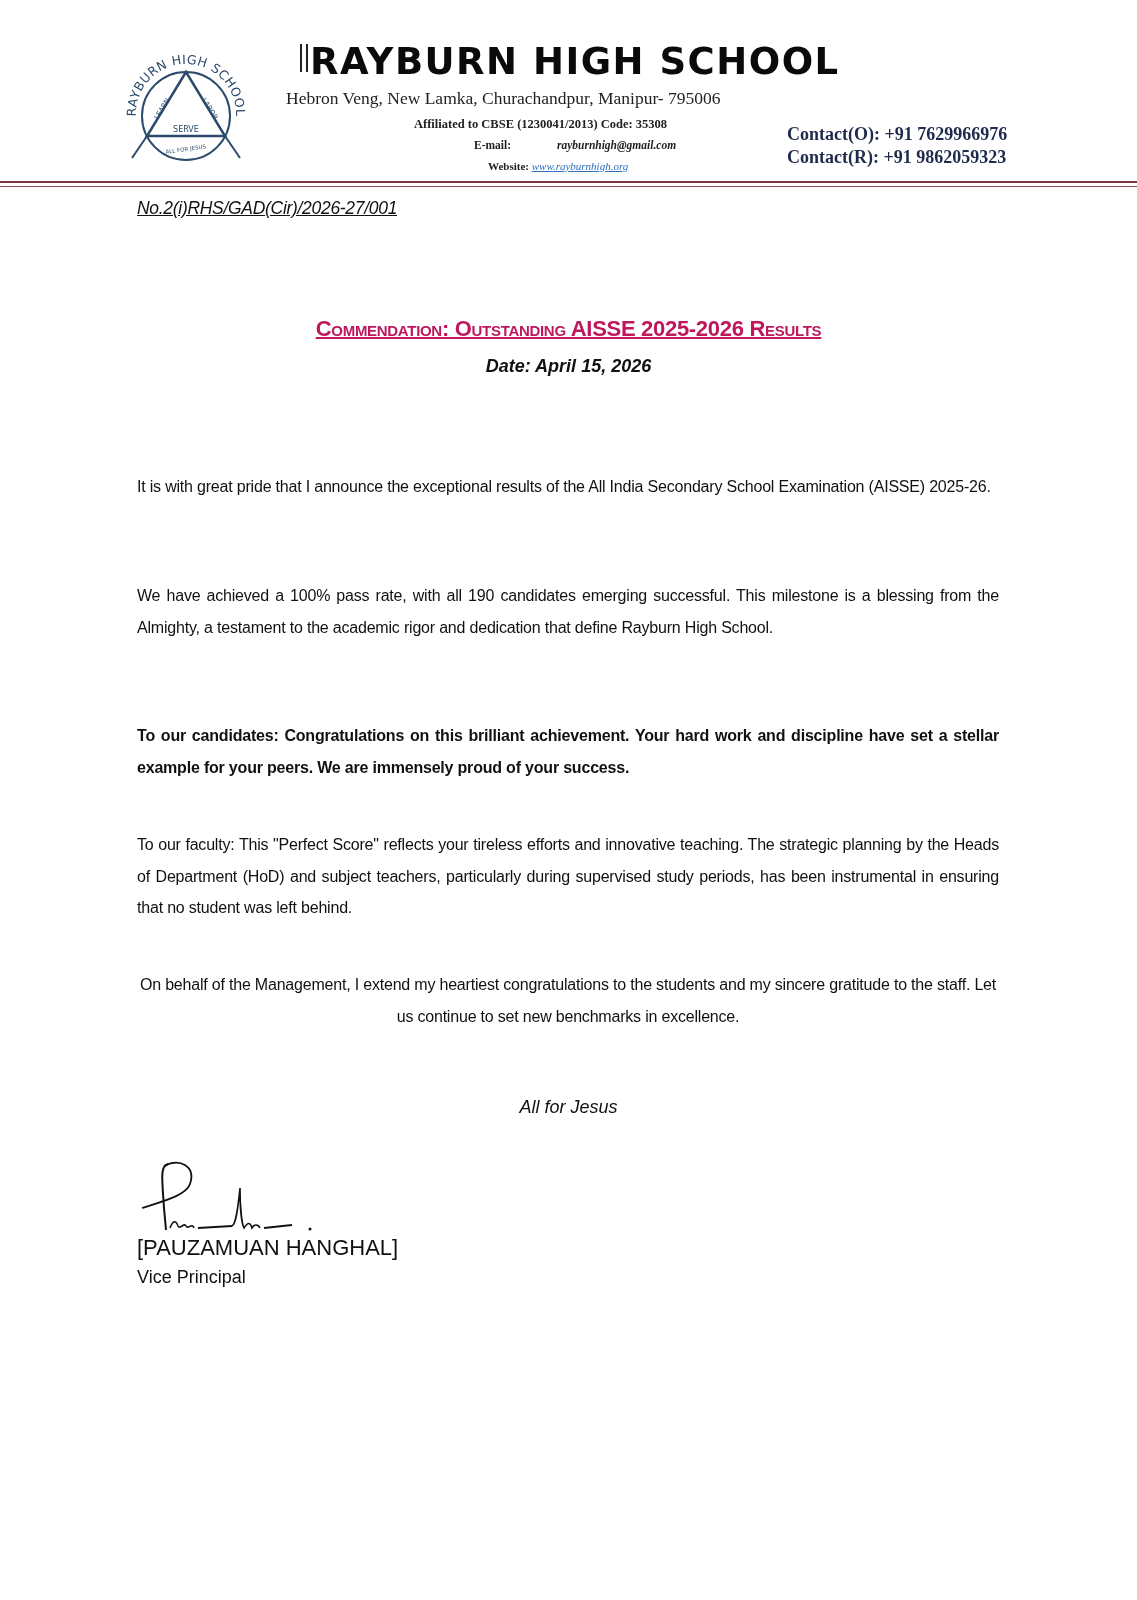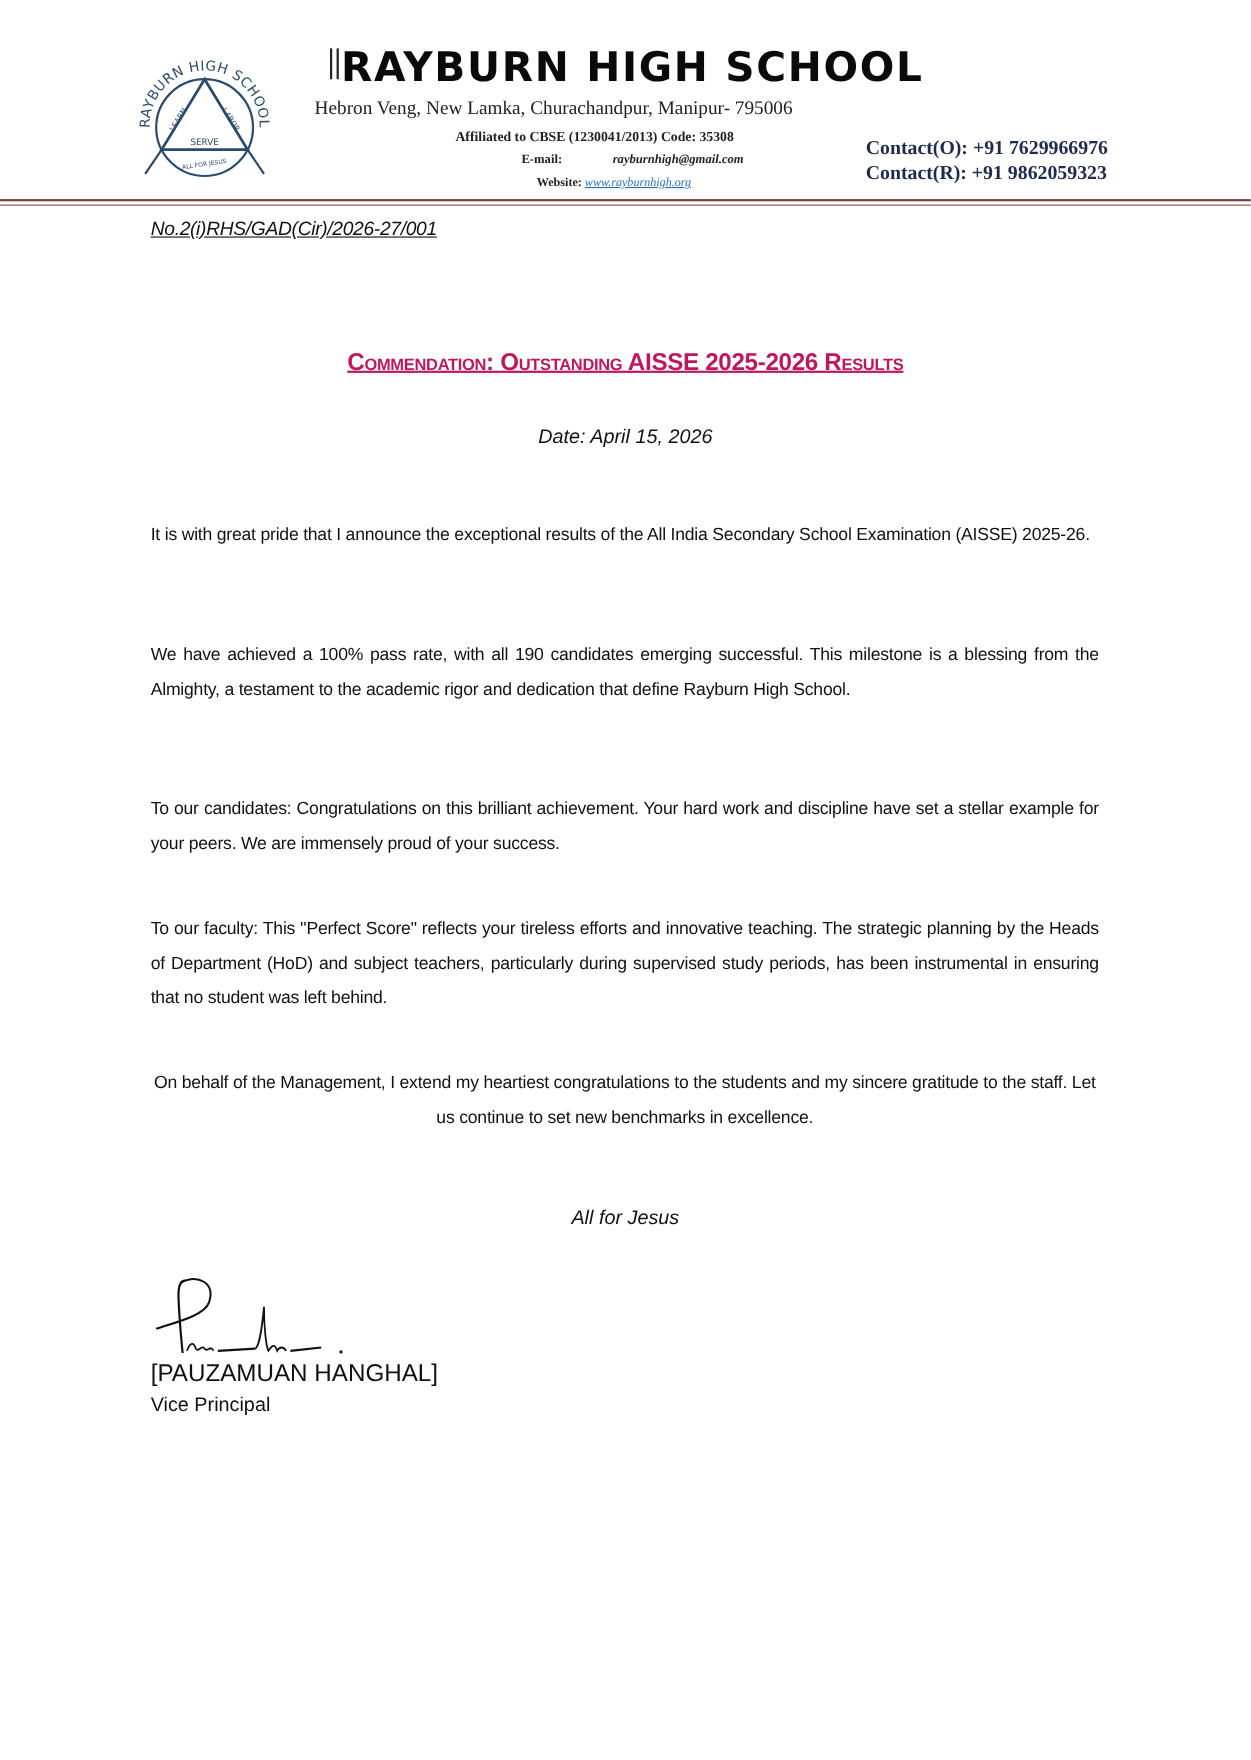--- a/index.html
+++ b/index.html
@@ -16,25 +16,25 @@
   .website a { color: #2a6ebb; font-style: italic; font-weight: normal; text-decoration: underline; }
   .contact { left: 787px; font-family: "Liberation Serif", serif; font-weight: bold; font-size: 18px; color: #1f2a4d; white-space: nowrap; }
   .contact1 { top: 124px; }
   .contact2 { top: 147px; }
   .rule { left: 0; width: 1137px; }
   .rule1 { top: 181px; height: 2px; background: #7a3c3c; }
   .rule2 { top: 186px; height: 1px; background: #8a5050; }
   .ref { left: 137px; top: 198px; font-family: "Liberation Sans", sans-serif; font-style: italic; font-size: 17.5px; text-decoration: underline; color: #111; white-space: nowrap; letter-spacing: -0.3px; }
   .title { left: 0; width: 1137px; top: 316px; text-align: center; font-family: "Liberation Sans", sans-serif; font-weight: bold; font-size: 20px; color: #be185d; }
   .title span { text-decoration: underline; text-decoration-thickness: 2px; font-variant: small-caps; font-size: 22px; letter-spacing: -0.3px; }
-  .date { left: 0; width: 1137px; top: 356px; text-align: center; font-family: "Liberation Sans", sans-serif; font-weight: normal; font-style: italic; font-size: 18px; color: #111; margin-top: 31px; }
+  .date { left: 0; width: 1137px; top: 356px; text-align: center; font-family: "Liberation Sans", sans-serif; font-weight: bold; font-style: italic; font-size: 18px; color: #111; }
   .para { left: 137px; width: 862px; font-family: "Liberation Sans", sans-serif; font-size: 16px; line-height: 31.5px; color: #111; text-align: justify; letter-spacing: -0.2px; }
   .p1 { top: 471px; text-align: left; }
   .p2 { top: 580px; }
-  .p3 { top: 720px; }
+  .p3 { top: 720px; font-weight: bold; }
   .p4 { top: 829px; }
   .p5 { top: 969px; text-align: center; }
   .motto { left: 0; width: 1137px; top: 1097px; text-align: center; font-family: "Liberation Sans", sans-serif; font-style: italic; font-size: 18px; color: #111; }
   .signature { left: 140px; top: 1158px; width: 220px; height: 80px; }
   .signer { left: 137px; top: 1235px; font-family: "Liberation Sans", sans-serif; font-size: 22px; color: #111; white-space: nowrap; }
   .designation { left: 137px; top: 1267px; font-family: "Liberation Sans", sans-serif; font-size: 18px; color: #111; white-space: nowrap; }
 </style>
 </head>
 <body>
 

